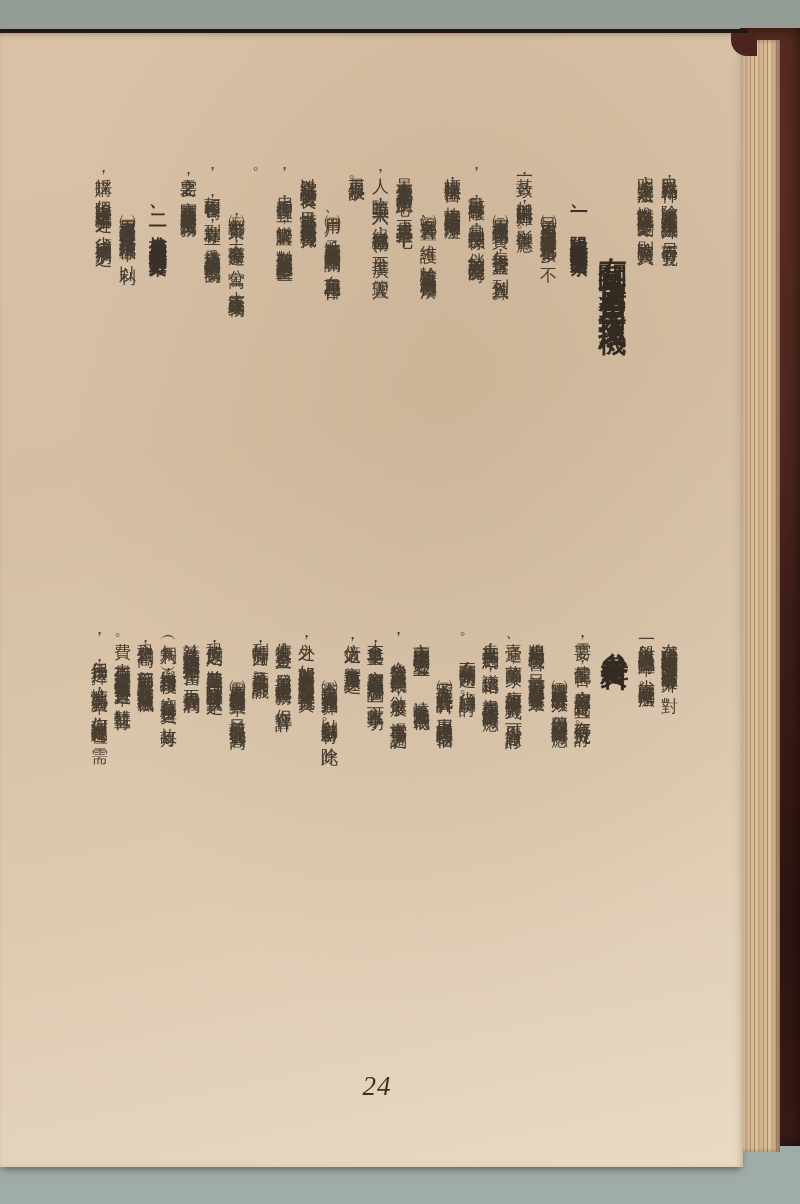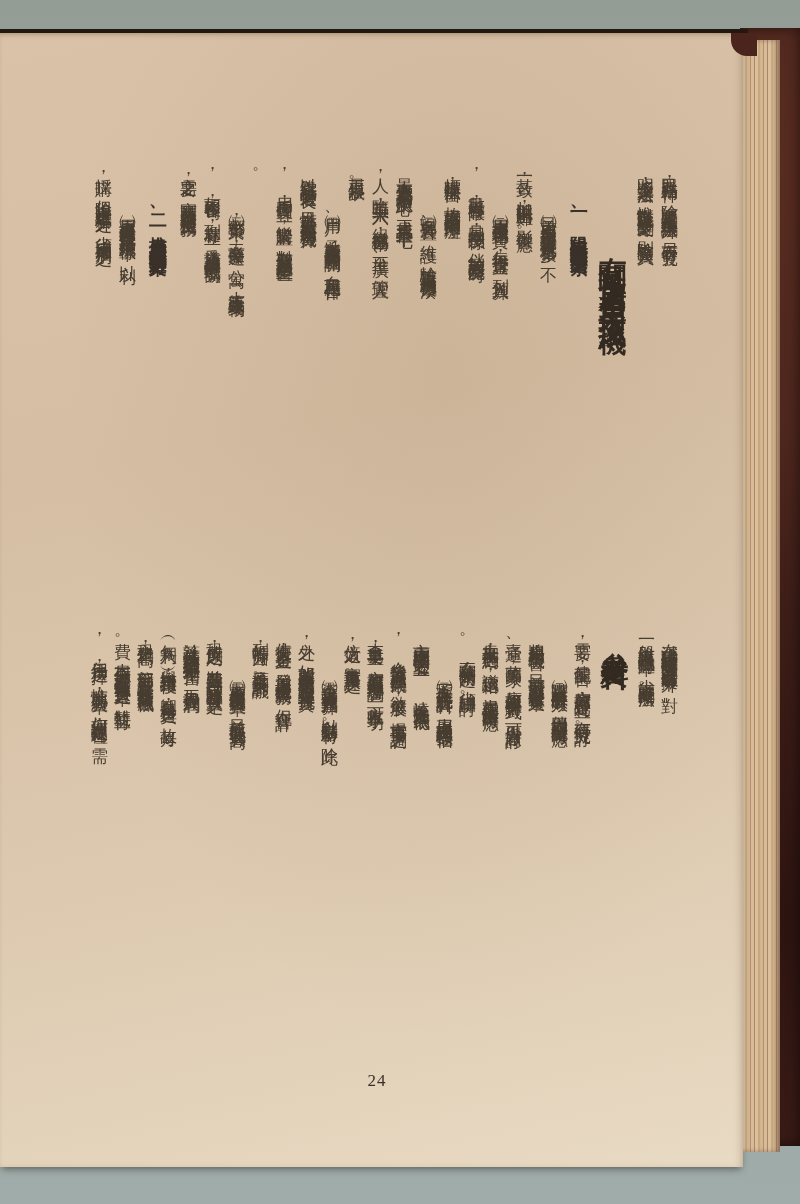--- a/index.html
+++ b/index.html
@@ -55,21 +55,21 @@
   .col.section{padding-top:36px;font-weight:bold;font-size:18px;color:#3a322a;margin:0 6px;}
   .register.top .col.section{line-height:25px;}
   .col.title,.col.title2{
     font-size:28px;font-weight:bold;color:#332b22;line-height:46px;
     letter-spacing:7px;margin:0 9px;
   }
   .col.title{padding-top:70px;}
   .col.title2{letter-spacing:3px;}
   .page-number{
     position:absolute;left:335px;top:1038px;width:84px;text-align:center;
-    font-size:17px;letter-spacing:1px;color:#39302a;
+    font-size:27px;letter-spacing:1px;color:#39302a;font-style:italic;
   }
 </style>
 </head>
 <body>
 
 <div class="photo">
   <div class="cover"></div>
   <div class="fore-edge"></div>
   <div class="top-line"></div>
   <div class="page">

